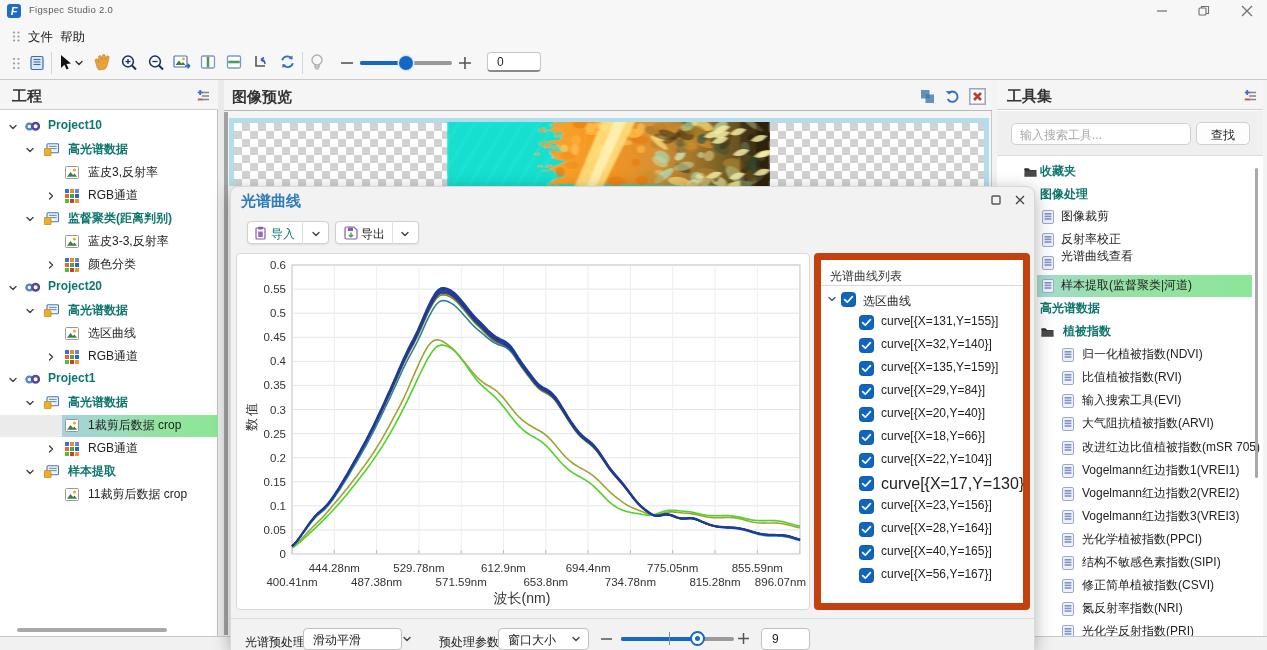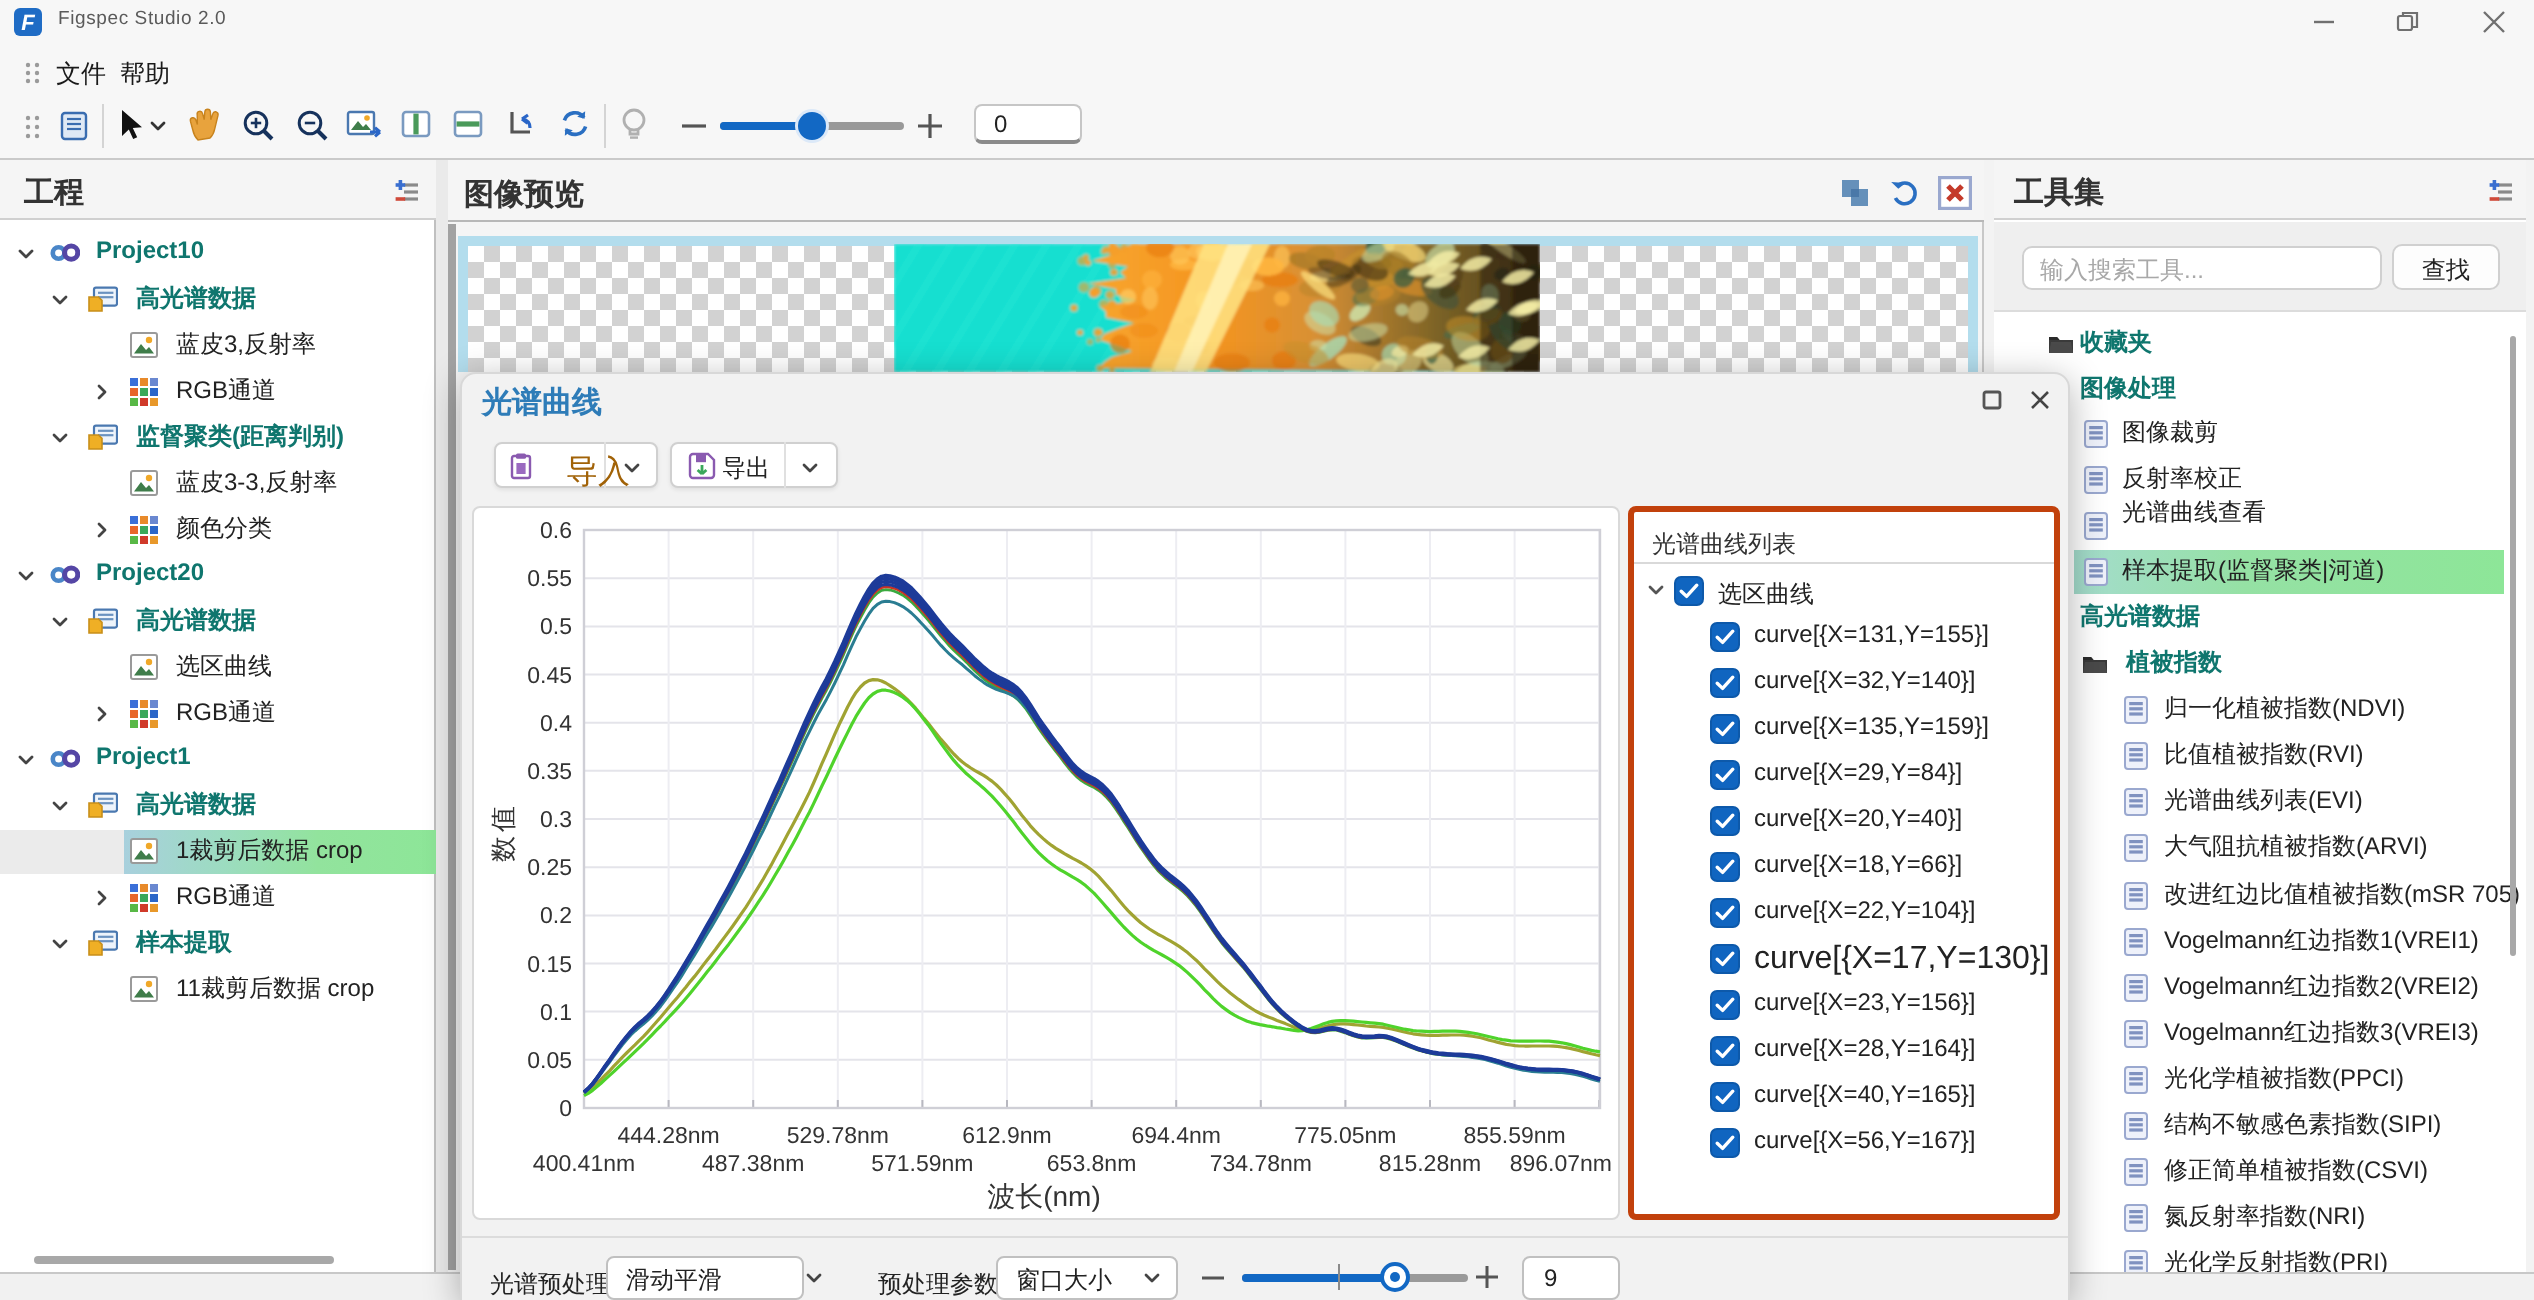--- a/index.html
+++ b/index.html
@@ -558,21 +558,21 @@
     <rect x="2.6" y="5.6" width="6.8" height="1.6" fill="#8092c0"></rect>
     <rect x="2.6" y="8.2" width="6.8" height="1.6" fill="#8092c0"></rect>
   </svg>
 <div class="ti" style="left:1082px;top:369px">比值植被指数(RVI)</div>
 <svg style="position:absolute;left:1062px;top:394px" width="12" height="14">
     <rect x="0.5" y="0.5" width="11" height="13" rx="1.5" fill="#eef1fa" stroke="#9aa8cf" stroke-width="1"></rect>
     <rect x="2.6" y="3" width="6.8" height="1.6" fill="#8092c0"></rect>
     <rect x="2.6" y="5.6" width="6.8" height="1.6" fill="#8092c0"></rect>
     <rect x="2.6" y="8.2" width="6.8" height="1.6" fill="#8092c0"></rect>
   </svg>
-<div class="ti" style="left:1082px;top:392px">光谱曲线列表(EVI)</div>
+<div class="ti" style="left:1082px;top:392px">输入搜索工具(EVI)</div>
 <svg style="position:absolute;left:1062px;top:417px" width="12" height="14">
     <rect x="0.5" y="0.5" width="11" height="13" rx="1.5" fill="#eef1fa" stroke="#9aa8cf" stroke-width="1"></rect>
     <rect x="2.6" y="3" width="6.8" height="1.6" fill="#8092c0"></rect>
     <rect x="2.6" y="5.6" width="6.8" height="1.6" fill="#8092c0"></rect>
     <rect x="2.6" y="8.2" width="6.8" height="1.6" fill="#8092c0"></rect>
   </svg>
 <div class="ti" style="left:1082px;top:415px">大气阻抗植被指数(ARVI)</div>
 <svg style="position:absolute;left:1062px;top:441px" width="12" height="14">
     <rect x="0.5" y="0.5" width="11" height="13" rx="1.5" fill="#eef1fa" stroke="#9aa8cf" stroke-width="1"></rect>
     <rect x="2.6" y="3" width="6.8" height="1.6" fill="#8092c0"></rect>
@@ -649,21 +649,21 @@
     <path d="M2,2 L10,10 M10,2 L2,10" stroke="#444" stroke-width="1.3"></path>
   </svg>
 
 <div class="abs" style="left:247px;top:221px;width:82px;height:23px;background:#fff;border:1px solid #d0d0d0;border-radius:4px;box-shadow:0 1px 2px rgba(0,0,0,.08)"></div>
 <div class="abs" style="left:302px;top:221px;width:1px;height:23px;background:#e0e0e0"></div>
 <svg class="abs" style="left:255px;top:226px" width="13" height="14">
     <rect x="1" y="2" width="9" height="11" rx="1" fill="none" stroke="#8a5ab0" stroke-width="1.2"></rect>
     <rect x="3" y="0.8" width="5" height="2.6" rx="0.8" fill="#8a5ab0"></rect>
     <rect x="3.2" y="5.5" width="4.6" height="5.5" fill="#9a6ac0"></rect>
   </svg>
-<div class="abs" style="left:283px;top:226px;font-size:16px;color:#a16207">导入</div>
+<div class="abs" style="left:271px;top:226px;font-size:12px;color:#0f766e">导入</div>
 <svg style="position:absolute;left:311px;top:229px" width="10" height="10">
     <path d="M2,3.5 L5,6.5 L8,3.5" fill="none" stroke="#444" stroke-width="1.4" stroke-linecap="round" stroke-linejoin="round"></path>
   </svg>
 <div class="abs" style="left:335px;top:221px;width:84px;height:23px;background:#fff;border:1px solid #d0d0d0;border-radius:4px;box-shadow:0 1px 2px rgba(0,0,0,.08)"></div>
 <div class="abs" style="left:392px;top:221px;width:1px;height:23px;background:#e0e0e0"></div>
 <svg class="abs" style="left:344px;top:226px" width="14" height="14">
     <path d="M1,2.5 a1.5,1.5 0 0 1 1.5,-1.5 L10,1 L13,4 L13,11.5 a1.5,1.5 0 0 1 -1.5,1.5 L2.5,13 a1.5,1.5 0 0 1 -1.5,-1.5 Z" fill="none" stroke="#8a5ab0" stroke-width="1.2"></path>
     <rect x="4" y="1.5" width="5" height="3.6" fill="#8a5ab0"></rect>
     <path d="M7,6.5 L7,11 M7,11 L4.8,9 M7,11 L9.2,9" stroke="#3aa85a" stroke-width="1.4" fill="none"></path>
   </svg>
@@ -745,21 +745,21 @@
 <path d="M292.0,547.8 L294.1,546.7 L296.3,545.2 L298.4,543.4 L300.5,541.6 L302.6,539.7 L304.8,537.7 L306.9,535.8 L309.0,533.8 L311.1,531.8 L313.3,529.8 L315.4,527.8 L317.5,525.8 L319.6,523.8 L321.8,521.7 L323.9,519.6 L326.0,517.4 L328.1,515.2 L330.3,513.0 L332.4,510.8 L334.5,508.5 L336.6,506.3 L338.8,503.9 L340.9,501.6 L343.0,499.1 L345.1,496.6 L347.3,493.9 L349.4,491.3 L351.5,488.6 L353.6,485.9 L355.8,483.2 L357.9,480.5 L360.0,477.7 L362.1,475.0 L364.3,472.2 L366.4,469.4 L368.5,466.5 L370.6,463.6 L372.8,460.6 L374.9,457.5 L377.0,454.4 L379.1,451.2 L381.3,447.9 L383.4,444.6 L385.5,441.1 L387.6,437.5 L389.8,433.8 L391.9,430.1 L394.0,426.3 L396.2,422.4 L398.3,418.5 L400.4,414.4 L402.5,410.3 L404.7,406.1 L406.8,401.8 L408.9,397.4 L411.0,392.9 L413.2,388.4 L415.3,383.9 L417.4,379.4 L419.5,375.0 L421.7,370.5 L423.8,366.3 L425.9,362.1 L428.0,358.2 L430.2,354.7 L432.3,351.5 L434.4,348.9 L436.5,347.0 L438.7,345.7 L440.8,345.1 L442.9,345.1 L445.0,345.5 L447.2,346.3 L449.3,347.3 L451.4,348.6 L453.5,350.2 L455.7,352.2 L457.8,354.5 L459.9,357.0 L462.0,359.7 L464.2,362.6 L466.3,365.6 L468.4,368.7 L470.5,371.7 L472.7,374.7 L474.8,377.5 L476.9,380.2 L479.0,382.6 L481.2,384.8 L483.3,386.9 L485.4,388.7 L487.5,390.5 L489.7,392.3 L491.8,394.1 L493.9,396.1 L496.1,398.2 L498.2,400.5 L500.3,402.9 L502.4,405.4 L504.6,408.1 L506.7,410.8 L508.8,413.6 L510.9,416.4 L513.1,419.1 L515.2,421.7 L517.3,424.2 L519.4,426.4 L521.6,428.5 L523.7,430.4 L525.8,432.0 L527.9,433.5 L530.1,434.9 L532.2,436.1 L534.3,437.3 L536.4,438.6 L538.6,439.8 L540.7,441.2 L542.8,442.8 L544.9,444.7 L547.1,446.7 L549.2,449.0 L551.3,451.4 L553.4,453.8 L555.6,456.3 L557.7,458.8 L559.8,461.2 L561.9,463.5 L564.1,465.7 L566.2,467.7 L568.3,469.5 L570.4,471.1 L572.6,472.6 L574.7,473.9 L576.8,475.2 L578.9,476.3 L581.1,477.5 L583.2,478.7 L585.3,479.9 L587.4,481.3 L589.6,482.8 L591.7,484.5 L593.8,486.3 L595.9,488.3 L598.1,490.4 L600.2,492.6 L602.3,494.9 L604.5,497.1 L606.6,499.3 L608.7,501.3 L610.8,503.2 L613.0,504.8 L615.1,506.3 L617.2,507.6 L619.3,508.7 L621.5,509.7 L623.6,510.6 L625.7,511.3 L627.8,511.8 L630.0,512.3 L632.1,512.7 L634.2,513.1 L636.3,513.4 L638.5,513.8 L640.6,514.1 L642.7,514.5 L644.8,514.8 L647.0,515.2 L649.1,515.4 L651.2,515.3 L653.3,514.9 L655.5,514.3 L657.6,513.5 L659.7,512.7 L661.8,511.9 L664.0,511.2 L666.1,510.7 L668.2,510.4 L670.3,510.3 L672.5,510.3 L674.6,510.4 L676.7,510.6 L678.8,510.8 L681.0,511.0 L683.1,511.2 L685.2,511.4 L687.3,511.6 L689.5,511.8 L691.6,512.1 L693.7,512.6 L695.8,513.1 L698.0,513.6 L700.1,514.1 L702.2,514.6 L704.4,514.9 L706.5,515.3 L708.6,515.5 L710.7,515.6 L712.9,515.7 L715.0,515.8 L717.1,515.7 L719.2,515.7 L721.4,515.6 L723.5,515.6 L725.6,515.6 L727.7,515.6 L729.9,515.7 L732.0,515.9 L734.1,516.2 L736.2,516.5 L738.4,516.9 L740.5,517.4 L742.6,517.9 L744.7,518.4 L746.9,518.9 L749.0,519.4 L751.1,519.8 L753.2,520.1 L755.4,520.4 L757.5,520.5 L759.6,520.6 L761.7,520.6 L763.9,520.6 L766.0,520.6 L768.1,520.5 L770.2,520.5 L772.4,520.6 L774.5,520.6 L776.6,520.8 L778.7,521.1 L780.9,521.4 L783.0,521.8 L785.1,522.3 L787.2,522.9 L789.4,523.5 L791.5,524.1 L793.6,524.6 L795.7,525.2 L797.9,525.6 L800.0,525.9" fill="none" stroke="#4fd32b" stroke-width="1.6" stroke-linejoin="round"></path>
 <path d="M292.0,546.2 L294.1,544.4 L296.3,542.1 L298.4,539.4 L300.5,536.4 L302.6,533.5 L304.8,530.5 L306.9,527.5 L309.0,524.6 L311.1,521.8 L313.3,519.1 L315.4,516.7 L317.5,514.6 L319.6,512.7 L321.8,511.0 L323.9,509.1 L326.0,507.0 L328.1,504.6 L330.3,502.0 L332.4,499.1 L334.5,496.1 L336.6,492.9 L338.8,489.6 L340.9,486.3 L343.0,482.8 L345.1,479.3 L347.3,475.8 L349.4,472.2 L351.5,468.5 L353.6,464.9 L355.8,461.2 L357.9,457.6 L360.0,453.9 L362.1,450.1 L364.3,446.3 L366.4,442.4 L368.5,438.4 L370.6,434.3 L372.8,430.1 L374.9,425.9 L377.0,421.6 L379.1,417.2 L381.3,412.7 L383.4,408.2 L385.5,403.7 L387.6,399.1 L389.8,394.5 L391.9,389.9 L394.0,385.2 L396.2,380.4 L398.3,375.6 L400.4,370.8 L402.5,366.1 L404.7,361.5 L406.8,357.1 L408.9,353.0 L411.0,349.0 L413.2,345.1 L415.3,341.0 L417.4,336.7 L419.5,332.2 L421.7,327.4 L423.8,322.5 L425.9,317.7 L428.0,313.1 L430.2,308.9 L432.3,305.0 L434.4,301.5 L436.5,298.6 L438.7,296.5 L440.8,295.2 L442.9,294.8 L445.0,295.0 L447.2,295.6 L449.3,296.5 L451.4,297.6 L453.5,299.1 L455.7,300.9 L457.8,303.0 L459.9,305.3 L462.0,307.7 L464.2,310.2 L466.3,312.8 L468.4,315.5 L470.5,318.1 L472.7,320.6 L474.8,323.0 L476.9,325.1 L479.0,327.1 L481.2,329.1 L483.3,331.2 L485.4,333.4 L487.5,335.5 L489.7,337.5 L491.8,339.4 L493.9,341.0 L496.1,342.4 L498.2,343.7 L500.3,344.7 L502.4,345.7 L504.6,346.7 L506.7,348.0 L508.8,349.7 L510.9,351.9 L513.1,354.6 L515.2,357.7 L517.3,361.0 L519.4,364.2 L521.6,367.3 L523.7,370.2 L525.8,373.0 L527.9,375.7 L530.1,378.5 L532.2,381.3 L534.3,384.0 L536.4,386.4 L538.6,388.6 L540.7,390.3 L542.8,391.6 L544.9,392.7 L547.1,393.8 L549.2,395.1 L551.3,396.7 L553.4,398.8 L555.6,401.3 L557.7,404.2 L559.8,407.3 L561.9,410.7 L564.1,414.0 L566.2,417.4 L568.3,420.7 L570.4,423.9 L572.6,427.0 L574.7,430.0 L576.8,432.7 L578.9,435.2 L581.1,437.4 L583.2,439.3 L585.3,441.0 L587.4,442.6 L589.6,444.2 L591.7,446.0 L593.8,448.0 L595.9,450.4 L598.1,453.1 L600.2,456.0 L602.3,459.1 L604.5,462.3 L606.6,465.5 L608.7,468.5 L610.8,471.4 L613.0,474.0 L615.1,476.4 L617.2,478.8 L619.3,481.2 L621.5,483.6 L623.6,486.2 L625.7,488.9 L627.8,491.6 L630.0,494.4 L632.1,497.1 L634.2,499.8 L636.3,502.3 L638.5,504.6 L640.6,506.7 L642.7,508.6 L644.8,510.2 L647.0,511.9 L649.1,513.4 L651.2,514.7 L653.3,515.7 L655.5,516.3 L657.6,516.4 L659.7,516.2 L661.8,515.7 L664.0,515.2 L666.1,515.0 L668.2,515.1 L670.3,515.7 L672.5,516.4 L674.6,517.2 L676.7,518.0 L678.8,518.6 L681.0,519.0 L683.1,519.1 L685.2,519.1 L687.3,518.9 L689.5,518.8 L691.6,518.8 L693.7,519.2 L695.8,519.8 L698.0,520.6 L700.1,521.5 L702.2,522.4 L704.4,523.3 L706.5,524.1 L708.6,524.9 L710.7,525.5 L712.9,526.1 L715.0,526.6 L717.1,527.0 L719.2,527.2 L721.4,527.5 L723.5,527.6 L725.6,527.7 L727.7,527.8 L729.9,527.9 L732.0,528.0 L734.1,528.2 L736.2,528.4 L738.4,528.7 L740.5,529.0 L742.6,529.5 L744.7,530.0 L746.9,530.5 L749.0,531.1 L751.1,531.8 L753.2,532.4 L755.4,533.0 L757.5,533.5 L759.6,534.0 L761.7,534.4 L763.9,534.7 L766.0,535.0 L768.1,535.1 L770.2,535.2 L772.4,535.2 L774.5,535.3 L776.6,535.3 L778.7,535.3 L780.9,535.4 L783.0,535.6 L785.1,535.9 L787.2,536.2 L789.4,536.7 L791.5,537.3 L793.6,537.9 L795.7,538.6 L797.9,539.3 L800.0,539.9" fill="none" stroke="#3aaa3f" stroke-width="1.4" stroke-linejoin="round"></path>
 <path d="M292.0,546.1 L294.1,544.4 L296.3,542.0 L298.4,539.3 L300.5,536.3 L302.6,533.4 L304.8,530.4 L306.9,527.4 L309.0,524.5 L311.1,521.6 L313.3,518.9 L315.4,516.5 L317.5,514.4 L319.6,512.5 L321.8,510.7 L323.9,508.8 L326.0,506.7 L328.1,504.3 L330.3,501.7 L332.4,498.8 L334.5,495.7 L336.6,492.6 L338.8,489.3 L340.9,485.9 L343.0,482.4 L345.1,478.9 L347.3,475.3 L349.4,471.7 L351.5,468.0 L353.6,464.4 L355.8,460.7 L357.9,457.0 L360.0,453.3 L362.1,449.5 L364.3,445.7 L366.4,441.7 L368.5,437.7 L370.6,433.6 L372.8,429.4 L374.9,425.2 L377.0,420.8 L379.1,416.4 L381.3,411.9 L383.4,407.4 L385.5,402.9 L387.6,398.3 L389.8,393.6 L391.9,389.0 L394.0,384.2 L396.2,379.4 L398.3,374.6 L400.4,369.8 L402.5,365.0 L404.7,360.4 L406.8,356.0 L408.9,351.9 L411.0,347.9 L413.2,343.9 L415.3,339.8 L417.4,335.5 L419.5,330.9 L421.7,326.1 L423.8,321.2 L425.9,316.4 L428.0,311.8 L430.2,307.5 L432.3,303.6 L434.4,300.1 L436.5,297.2 L438.7,295.0 L440.8,293.8 L442.9,293.4 L445.0,293.6 L447.2,294.2 L449.3,295.0 L451.4,296.2 L453.5,297.7 L455.7,299.5 L457.8,301.6 L459.9,303.9 L462.0,306.3 L464.2,308.8 L466.3,311.5 L468.4,314.2 L470.5,316.8 L472.7,319.3 L474.8,321.7 L476.9,323.8 L479.0,325.8 L481.2,327.9 L483.3,330.0 L485.4,332.1 L487.5,334.3 L489.7,336.3 L491.8,338.2 L493.9,339.8 L496.1,341.2 L498.2,342.5 L500.3,343.5 L502.4,344.5 L504.6,345.6 L506.7,346.8 L508.8,348.6 L510.9,350.8 L513.1,353.5 L515.2,356.6 L517.3,359.9 L519.4,363.2 L521.6,366.3 L523.7,369.2 L525.8,372.0 L527.9,374.7 L530.1,377.5 L532.2,380.3 L534.3,383.0 L536.4,385.5 L538.6,387.6 L540.7,389.3 L542.8,390.7 L544.9,391.7 L547.1,392.9 L549.2,394.2 L551.3,395.9 L553.4,397.9 L555.6,400.4 L557.7,403.3 L559.8,406.5 L561.9,409.8 L564.1,413.2 L566.2,416.6 L568.3,420.0 L570.4,423.2 L572.6,426.3 L574.7,429.3 L576.8,432.0 L578.9,434.5 L581.1,436.7 L583.2,438.6 L585.3,440.3 L587.4,441.9 L589.6,443.6 L591.7,445.4 L593.8,447.4 L595.9,449.8 L598.1,452.5 L600.2,455.4 L602.3,458.6 L604.5,461.8 L606.6,465.0 L608.7,468.1 L610.8,470.9 L613.0,473.5 L615.1,476.0 L617.2,478.4 L619.3,480.8 L621.5,483.2 L623.6,485.8 L625.7,488.5 L627.8,491.2 L630.0,494.0 L632.1,496.8 L634.2,499.5 L636.3,502.1 L638.5,504.4 L640.6,506.5 L642.7,508.3 L644.8,510.0 L647.0,511.7 L649.1,513.2 L651.2,514.5 L653.3,515.5 L655.5,516.1 L657.6,516.2 L659.7,516.0 L661.8,515.5 L664.0,515.0 L666.1,514.8 L668.2,514.9 L670.3,515.4 L672.5,516.2 L674.6,517.0 L676.7,517.8 L678.8,518.4 L681.0,518.8 L683.1,518.9 L685.2,518.9 L687.3,518.7 L689.5,518.6 L691.6,518.6 L693.7,519.0 L695.8,519.6 L698.0,520.4 L700.1,521.3 L702.2,522.2 L704.4,523.1 L706.5,523.9 L708.6,524.7 L710.7,525.4 L712.9,526.0 L715.0,526.4 L717.1,526.8 L719.2,527.1 L721.4,527.3 L723.5,527.5 L725.6,527.6 L727.7,527.7 L729.9,527.8 L732.0,527.9 L734.1,528.1 L736.2,528.3 L738.4,528.5 L740.5,528.9 L742.6,529.3 L744.7,529.8 L746.9,530.4 L749.0,531.0 L751.1,531.6 L753.2,532.3 L755.4,532.9 L757.5,533.4 L759.6,533.9 L761.7,534.3 L763.9,534.6 L766.0,534.8 L768.1,535.0 L770.2,535.1 L772.4,535.1 L774.5,535.2 L776.6,535.2 L778.7,535.2 L780.9,535.3 L783.0,535.5 L785.1,535.8 L787.2,536.1 L789.4,536.6 L791.5,537.2 L793.6,537.8 L795.7,538.6 L797.9,539.3 L800.0,539.9" fill="none" stroke="#cc3322" stroke-width="1.3" stroke-linejoin="round"></path>
 <path d="M292.0,546.4 L294.1,544.7 L296.3,542.4 L298.4,539.7 L300.5,536.8 L302.6,533.9 L304.8,531.0 L306.9,528.1 L309.0,525.3 L311.1,522.5 L313.3,519.9 L315.4,517.5 L317.5,515.5 L319.6,513.7 L321.8,511.9 L323.9,510.1 L326.0,508.0 L328.1,505.7 L330.3,503.1 L332.4,500.3 L334.5,497.3 L336.6,494.2 L338.8,491.1 L340.9,487.8 L343.0,484.4 L345.1,481.0 L347.3,477.5 L349.4,474.0 L351.5,470.4 L353.6,466.9 L355.8,463.3 L357.9,459.7 L360.0,456.1 L362.1,452.4 L364.3,448.6 L366.4,444.8 L368.5,440.9 L370.6,437.0 L372.8,432.9 L374.9,428.7 L377.0,424.5 L379.1,420.2 L381.3,415.9 L383.4,411.5 L385.5,407.0 L387.6,402.6 L389.8,398.1 L391.9,393.5 L394.0,388.9 L396.2,384.2 L398.3,379.5 L400.4,374.9 L402.5,370.2 L404.7,365.8 L406.8,361.5 L408.9,357.4 L411.0,353.6 L413.2,349.7 L415.3,345.7 L417.4,341.5 L419.5,337.1 L421.7,332.4 L423.8,327.6 L425.9,322.9 L428.0,318.4 L430.2,314.3 L432.3,310.5 L434.4,307.1 L436.5,304.2 L438.7,302.2 L440.8,301.0 L442.9,300.6 L445.0,300.8 L447.2,301.3 L449.3,302.2 L451.4,303.3 L453.5,304.7 L455.7,306.5 L457.8,308.5 L459.9,310.7 L462.0,313.0 L464.2,315.4 L466.3,317.8 L468.4,320.3 L470.5,322.7 L472.7,325.0 L474.8,327.1 L476.9,328.9 L479.0,330.7 L481.2,332.4 L483.3,334.3 L485.4,336.1 L487.5,338.0 L489.7,339.7 L491.8,341.2 L493.9,342.6 L496.1,343.7 L498.2,344.7 L500.3,345.4 L502.4,346.1 L504.6,346.9 L506.7,347.9 L508.8,349.3 L510.9,351.3 L513.1,353.7 L515.2,356.6 L517.3,359.6 L519.4,362.7 L521.6,365.6 L523.7,368.3 L525.8,371.0 L527.9,373.5 L530.1,376.2 L532.2,378.9 L534.3,381.5 L536.4,383.9 L538.6,385.9 L540.7,387.6 L542.8,388.9 L544.9,389.9 L547.1,391.0 L549.2,392.4 L551.3,394.1 L553.4,396.2 L555.6,398.7 L557.7,401.6 L559.8,404.8 L561.9,408.2 L564.1,411.7 L566.2,415.1 L568.3,418.5 L570.4,421.7 L572.6,424.9 L574.7,427.9 L576.8,430.7 L578.9,433.2 L581.1,435.4 L583.2,437.3 L585.3,439.0 L587.4,440.7 L589.6,442.3 L591.7,444.1 L593.8,446.2 L595.9,448.6 L598.1,451.3 L600.2,454.3 L602.3,457.5 L604.5,460.8 L606.6,464.0 L608.7,467.1 L610.8,470.0 L613.0,472.6 L615.1,475.1 L617.2,477.5 L619.3,479.9 L621.5,482.4 L623.6,485.1 L625.7,487.8 L627.8,490.5 L630.0,493.4 L632.1,496.2 L634.2,498.9 L636.3,501.5 L638.5,503.8 L640.6,505.9 L642.7,507.8 L644.8,509.5 L647.0,511.2 L649.1,512.7 L651.2,514.1 L653.3,515.1 L655.5,515.7 L657.6,515.8 L659.7,515.5 L661.8,515.0 L664.0,514.5 L666.1,514.3 L668.2,514.5 L670.3,515.0 L672.5,515.8 L674.6,516.6 L676.7,517.4 L678.8,518.0 L681.0,518.4 L683.1,518.5 L685.2,518.5 L687.3,518.3 L689.5,518.2 L691.6,518.2 L693.7,518.6 L695.8,519.2 L698.0,520.1 L700.1,521.0 L702.2,521.9 L704.4,522.8 L706.5,523.7 L708.6,524.5 L710.7,525.2 L712.9,525.8 L715.0,526.4 L717.1,526.8 L719.2,527.1 L721.4,527.4 L723.5,527.6 L725.6,527.7 L727.7,527.9 L729.9,528.0 L732.0,528.2 L734.1,528.4 L736.2,528.7 L738.4,529.0 L740.5,529.4 L742.6,529.8 L744.7,530.4 L746.9,531.0 L749.0,531.6 L751.1,532.3 L753.2,533.0 L755.4,533.6 L757.5,534.2 L759.6,534.7 L761.7,535.1 L763.9,535.4 L766.0,535.7 L768.1,535.9 L770.2,536.0 L772.4,536.1 L774.5,536.1 L776.6,536.1 L778.7,536.2 L780.9,536.3 L783.0,536.5 L785.1,536.8 L787.2,537.2 L789.4,537.6 L791.5,538.2 L793.6,538.8 L795.7,539.5 L797.9,540.1 L800.0,540.7" fill="none" stroke="#2a7d92" stroke-width="1.5" stroke-linejoin="round"></path>
 <path d="M292.0,546.1 L294.1,544.3 L296.3,542.0 L298.4,539.2 L300.5,536.3 L302.6,533.3 L304.8,530.3 L306.9,527.3 L309.0,524.3 L311.1,521.5 L313.3,518.8 L315.4,516.3 L317.5,514.2 L319.6,512.3 L321.8,510.5 L323.9,508.6 L326.0,506.5 L328.1,504.1 L330.3,501.4 L332.4,498.5 L334.5,495.5 L336.6,492.3 L338.8,489.0 L340.9,485.6 L343.0,482.1 L345.1,478.6 L347.3,475.0 L349.4,471.3 L351.5,467.7 L353.6,464.0 L355.8,460.3 L357.9,456.6 L360.0,452.8 L362.1,449.0 L364.3,445.2 L366.4,441.2 L368.5,437.2 L370.6,433.1 L372.8,428.9 L374.9,424.6 L377.0,420.2 L379.1,415.8 L381.3,411.3 L383.4,406.7 L385.5,402.2 L387.6,397.5 L389.8,392.9 L391.9,388.2 L394.0,383.4 L396.2,378.6 L398.3,373.8 L400.4,368.9 L402.5,364.2 L404.7,359.5 L406.8,355.1 L408.9,350.9 L411.0,346.9 L413.2,343.0 L415.3,338.9 L417.4,334.5 L419.5,329.9 L421.7,325.0 L423.8,320.1 L425.9,315.3 L428.0,310.6 L430.2,306.4 L432.3,302.4 L434.4,298.9 L436.5,296.0 L438.7,293.8 L440.8,292.6 L442.9,292.2 L445.0,292.4 L447.2,293.0 L449.3,293.8 L451.4,295.0 L453.5,296.5 L455.7,298.3 L457.8,300.4 L459.9,302.7 L462.0,305.1 L464.2,307.7 L466.3,310.4 L468.4,313.1 L470.5,315.7 L472.7,318.2 L474.8,320.6 L476.9,322.7 L479.0,324.8 L481.2,326.8 L483.3,328.9 L485.4,331.1 L487.5,333.3 L489.7,335.3 L491.8,337.2 L493.9,338.8 L496.1,340.3 L498.2,341.5 L500.3,342.6 L502.4,343.6 L504.6,344.6 L506.7,345.9 L508.8,347.6 L510.9,349.8 L513.1,352.6 L515.2,355.7 L517.3,359.0 L519.4,362.3 L521.6,365.4 L523.7,368.4 L525.8,371.1 L527.9,373.9 L530.1,376.7 L532.2,379.5 L534.3,382.2 L536.4,384.7 L538.6,386.9 L540.7,388.6 L542.8,389.9 L544.9,391.0 L547.1,392.1 L549.2,393.4 L551.3,395.1 L553.4,397.2 L555.6,399.7 L557.7,402.6 L559.8,405.8 L561.9,409.2 L564.1,412.6 L566.2,416.0 L568.3,419.4 L570.4,422.6 L572.6,425.7 L574.7,428.7 L576.8,431.5 L578.9,434.0 L581.1,436.2 L583.2,438.1 L585.3,439.8 L587.4,441.4 L589.6,443.1 L591.7,444.9 L593.8,446.9 L595.9,449.3 L598.1,452.0 L600.2,455.0 L602.3,458.1 L604.5,461.4 L606.6,464.6 L608.7,467.7 L610.8,470.5 L613.0,473.2 L615.1,475.6 L617.2,478.0 L619.3,480.4 L621.5,482.9 L623.6,485.5 L625.7,488.2 L627.8,490.9 L630.0,493.8 L632.1,496.6 L634.2,499.3 L636.3,501.8 L638.5,504.1 L640.6,506.2 L642.7,508.1 L644.8,509.8 L647.0,511.5 L649.1,513.0 L651.2,514.3 L653.3,515.3 L655.5,515.9 L657.6,516.1 L659.7,515.8 L661.8,515.3 L664.0,514.8 L666.1,514.6 L668.2,514.7 L670.3,515.3 L672.5,516.0 L674.6,516.9 L676.7,517.6 L678.8,518.2 L681.0,518.6 L683.1,518.8 L685.2,518.7 L687.3,518.6 L689.5,518.4 L691.6,518.5 L693.7,518.8 L695.8,519.4 L698.0,520.3 L700.1,521.1 L702.2,522.1 L704.4,522.9 L706.5,523.8 L708.6,524.6 L710.7,525.2 L712.9,525.8 L715.0,526.3 L717.1,526.7 L719.2,527.0 L721.4,527.2 L723.5,527.3 L725.6,527.5 L727.7,527.6 L729.9,527.7 L732.0,527.8 L734.1,527.9 L736.2,528.1 L738.4,528.4 L740.5,528.8 L742.6,529.2 L744.7,529.7 L746.9,530.3 L749.0,530.9 L751.1,531.5 L753.2,532.2 L755.4,532.8 L757.5,533.3 L759.6,533.8 L761.7,534.2 L763.9,534.5 L766.0,534.8 L768.1,534.9 L770.2,535.0 L772.4,535.0 L774.5,535.1 L776.6,535.1 L778.7,535.1 L780.9,535.2 L783.0,535.4 L785.1,535.7 L787.2,536.0 L789.4,536.5 L791.5,537.1 L793.6,537.8 L795.7,538.5 L797.9,539.2 L800.0,539.8" fill="none" stroke="#1d3b99" stroke-width="1.6" stroke-linejoin="round"></path>
 <path d="M292.0,546.1 L294.1,544.3 L296.3,541.9 L298.4,539.1 L300.5,536.2 L302.6,533.2 L304.8,530.1 L306.9,527.1 L309.0,524.2 L311.1,521.3 L313.3,518.6 L315.4,516.1 L317.5,514.0 L319.6,512.1 L321.8,510.3 L323.9,508.4 L326.0,506.2 L328.1,503.8 L330.3,501.1 L332.4,498.2 L334.5,495.1 L336.6,491.9 L338.8,488.6 L340.9,485.2 L343.0,481.7 L345.1,478.2 L347.3,474.5 L349.4,470.9 L351.5,467.2 L353.6,463.5 L355.8,459.8 L357.9,456.0 L360.0,452.3 L362.1,448.4 L364.3,444.6 L366.4,440.6 L368.5,436.5 L370.6,432.4 L372.8,428.2 L374.9,423.9 L377.0,419.5 L379.1,415.0 L381.3,410.5 L383.4,405.9 L385.5,401.3 L387.6,396.7 L389.8,392.0 L391.9,387.3 L394.0,382.5 L396.2,377.6 L398.3,372.8 L400.4,367.9 L402.5,363.1 L404.7,358.4 L406.8,354.0 L408.9,349.8 L411.0,345.8 L413.2,341.8 L415.3,337.7 L417.4,333.3 L419.5,328.6 L421.7,323.7 L423.8,318.8 L425.9,313.9 L428.0,309.3 L430.2,305.0 L432.3,301.0 L434.4,297.5 L436.5,294.5 L438.7,292.4 L440.8,291.1 L442.9,290.7 L445.0,290.9 L447.2,291.5 L449.3,292.4 L451.4,293.5 L453.5,295.1 L455.7,296.9 L457.8,299.0 L459.9,301.3 L462.0,303.8 L464.2,306.3 L466.3,309.0 L468.4,311.7 L470.5,314.4 L472.7,316.9 L474.8,319.3 L476.9,321.5 L479.0,323.5 L481.2,325.6 L483.3,327.7 L485.4,329.9 L487.5,332.0 L489.7,334.1 L491.8,335.9 L493.9,337.6 L496.1,339.1 L498.2,340.3 L500.3,341.4 L502.4,342.4 L504.6,343.4 L506.7,344.7 L508.8,346.5 L510.9,348.7 L513.1,351.5 L515.2,354.6 L517.3,357.9 L519.4,361.2 L521.6,364.4 L523.7,367.3 L525.8,370.1 L527.9,372.9 L530.1,375.7 L532.2,378.5 L534.3,381.3 L536.4,383.8 L538.6,385.9 L540.7,387.7 L542.8,389.0 L544.9,390.1 L547.1,391.2 L549.2,392.6 L551.3,394.2 L553.4,396.3 L555.6,398.9 L557.7,401.8 L559.8,405.0 L561.9,408.4 L564.1,411.8 L566.2,415.2 L568.3,418.6 L570.4,421.9 L572.6,425.0 L574.7,428.0 L576.8,430.8 L578.9,433.3 L581.1,435.5 L583.2,437.4 L585.3,439.2 L587.4,440.8 L589.6,442.4 L591.7,444.2 L593.8,446.3 L595.9,448.7 L598.1,451.4 L600.2,454.4 L602.3,457.6 L604.5,460.8 L606.6,464.1 L608.7,467.2 L610.8,470.1 L613.0,472.7 L615.1,475.2 L617.2,477.6 L619.3,480.0 L621.5,482.5 L623.6,485.1 L625.7,487.8 L627.8,490.6 L630.0,493.4 L632.1,496.2 L634.2,499.0 L636.3,501.5 L638.5,503.9 L640.6,506.0 L642.7,507.8 L644.8,509.6 L647.0,511.2 L649.1,512.8 L651.2,514.1 L653.3,515.1 L655.5,515.7 L657.6,515.8 L659.7,515.6 L661.8,515.1 L664.0,514.6 L666.1,514.4 L668.2,514.5 L670.3,515.0 L672.5,515.8 L674.6,516.6 L676.7,517.4 L678.8,518.0 L681.0,518.4 L683.1,518.6 L685.2,518.5 L687.3,518.4 L689.5,518.2 L691.6,518.3 L693.7,518.6 L695.8,519.3 L698.0,520.1 L700.1,521.0 L702.2,521.9 L704.4,522.8 L706.5,523.6 L708.6,524.4 L710.7,525.1 L712.9,525.7 L715.0,526.1 L717.1,526.5 L719.2,526.8 L721.4,527.0 L723.5,527.2 L725.6,527.3 L727.7,527.4 L729.9,527.5 L732.0,527.6 L734.1,527.8 L736.2,528.0 L738.4,528.3 L740.5,528.6 L742.6,529.1 L744.7,529.6 L746.9,530.1 L749.0,530.8 L751.1,531.4 L753.2,532.0 L755.4,532.6 L757.5,533.2 L759.6,533.7 L761.7,534.1 L763.9,534.4 L766.0,534.6 L768.1,534.8 L770.2,534.9 L772.4,534.9 L774.5,535.0 L776.6,535.0 L778.7,535.0 L780.9,535.1 L783.0,535.3 L785.1,535.6 L787.2,535.9 L789.4,536.4 L791.5,537.0 L793.6,537.7 L795.7,538.4 L797.9,539.1 L800.0,539.7" fill="none" stroke="#1d3b99" stroke-width="1.6" stroke-linejoin="round"></path>
 <path d="M292.0,546.0 L294.1,544.2 L296.3,541.8 L298.4,539.0 L300.5,536.1 L302.6,533.0 L304.8,530.0 L306.9,527.0 L309.0,524.0 L311.1,521.1 L313.3,518.4 L315.4,515.9 L317.5,513.8 L319.6,511.9 L321.8,510.0 L323.9,508.1 L326.0,506.0 L328.1,503.6 L330.3,500.8 L332.4,497.9 L334.5,494.8 L336.6,491.6 L338.8,488.2 L340.9,484.8 L343.0,481.3 L345.1,477.7 L347.3,474.1 L349.4,470.4 L351.5,466.7 L353.6,463.0 L355.8,459.2 L357.9,455.5 L360.0,451.7 L362.1,447.9 L364.3,443.9 L366.4,440.0 L368.5,435.9 L370.6,431.7 L372.8,427.5 L374.9,423.1 L377.0,418.7 L379.1,414.2 L381.3,409.7 L383.4,405.1 L385.5,400.5 L387.6,395.8 L389.8,391.1 L391.9,386.3 L394.0,381.5 L396.2,376.7 L398.3,371.8 L400.4,366.9 L402.5,362.0 L404.7,357.4 L406.8,352.9 L408.9,348.7 L411.0,344.6 L413.2,340.6 L415.3,336.5 L417.4,332.1 L419.5,327.4 L421.7,322.5 L423.8,317.5 L425.9,312.6 L428.0,307.9 L430.2,303.6 L432.3,299.6 L434.4,296.1 L436.5,293.1 L438.7,290.9 L440.8,289.7 L442.9,289.2 L445.0,289.5 L447.2,290.1 L449.3,290.9 L451.4,292.1 L453.5,293.6 L455.7,295.5 L457.8,297.6 L459.9,299.9 L462.0,302.4 L464.2,305.0 L466.3,307.6 L468.4,310.4 L470.5,313.0 L472.7,315.6 L474.8,318.0 L476.9,320.2 L479.0,322.2 L481.2,324.3 L483.3,326.4 L485.4,328.6 L487.5,330.8 L489.7,332.9 L491.8,334.7 L493.9,336.4 L496.1,337.9 L498.2,339.1 L500.3,340.2 L502.4,341.2 L504.6,342.3 L506.7,343.6 L508.8,345.3 L510.9,347.6 L513.1,350.3 L515.2,353.5 L517.3,356.8 L519.4,360.1 L521.6,363.3 L523.7,366.3 L525.8,369.1 L527.9,371.9 L530.1,374.7 L532.2,377.5 L534.3,380.3 L536.4,382.8 L538.6,385.0 L540.7,386.7 L542.8,388.1 L544.9,389.2 L547.1,390.3 L549.2,391.7 L551.3,393.4 L553.4,395.5 L555.6,398.0 L557.7,400.9 L559.8,404.2 L561.9,407.6 L564.1,411.0 L566.2,414.5 L568.3,417.8 L570.4,421.1 L572.6,424.3 L574.7,427.3 L576.8,430.1 L578.9,432.6 L581.1,434.8 L583.2,436.8 L585.3,438.5 L587.4,440.2 L589.6,441.8 L591.7,443.6 L593.8,445.7 L595.9,448.1 L598.1,450.9 L600.2,453.9 L602.3,457.1 L604.5,460.3 L606.6,463.6 L608.7,466.7 L610.8,469.6 L613.0,472.3 L615.1,474.8 L617.2,477.2 L619.3,479.6 L621.5,482.1 L623.6,484.7 L625.7,487.5 L627.8,490.2 L630.0,493.1 L632.1,495.9 L634.2,498.7 L636.3,501.2 L638.5,503.6 L640.6,505.7 L642.7,507.6 L644.8,509.3 L647.0,511.0 L649.1,512.5 L651.2,513.9 L653.3,514.9 L655.5,515.5 L657.6,515.6 L659.7,515.4 L661.8,514.9 L664.0,514.3 L666.1,514.1 L668.2,514.3 L670.3,514.8 L672.5,515.6 L674.6,516.4 L676.7,517.2 L678.8,517.8 L681.0,518.2 L683.1,518.4 L685.2,518.3 L687.3,518.2 L689.5,518.0 L691.6,518.1 L693.7,518.4 L695.8,519.1 L698.0,519.9 L700.1,520.8 L702.2,521.7 L704.4,522.6 L706.5,523.4 L708.6,524.2 L710.7,524.9 L712.9,525.5 L715.0,526.0 L717.1,526.4 L719.2,526.7 L721.4,526.9 L723.5,527.0 L725.6,527.2 L727.7,527.3 L729.9,527.4 L732.0,527.5 L734.1,527.6 L736.2,527.9 L738.4,528.1 L740.5,528.5 L742.6,528.9 L744.7,529.4 L746.9,530.0 L749.0,530.6 L751.1,531.3 L753.2,531.9 L755.4,532.5 L757.5,533.1 L759.6,533.6 L761.7,534.0 L763.9,534.3 L766.0,534.5 L768.1,534.7 L770.2,534.8 L772.4,534.8 L774.5,534.9 L776.6,534.9 L778.7,534.9 L780.9,535.0 L783.0,535.2 L785.1,535.5 L787.2,535.8 L789.4,536.3 L791.5,536.9 L793.6,537.6 L795.7,538.3 L797.9,539.0 L800.0,539.6" fill="none" stroke="#1d3b99" stroke-width="1.7" stroke-linejoin="round"></path>
 <path d="M292.0,546.0 L294.1,544.2 L296.3,541.8 L298.4,539.0 L300.5,536.0 L302.6,532.9 L304.8,529.9 L306.9,526.8 L309.0,523.8 L311.1,520.9 L313.3,518.2 L315.4,515.7 L317.5,513.5 L319.6,511.6 L321.8,509.8 L323.9,507.9 L326.0,505.7 L328.1,503.3 L330.3,500.6 L332.4,497.6 L334.5,494.5 L336.6,491.2 L338.8,487.9 L340.9,484.4 L343.0,480.9 L345.1,477.3 L347.3,473.7 L349.4,469.9 L351.5,466.2 L353.6,462.5 L355.8,458.7 L357.9,454.9 L360.0,451.1 L362.1,447.3 L364.3,443.3 L366.4,439.3 L368.5,435.2 L370.6,431.0 L372.8,426.8 L374.9,422.4 L377.0,418.0 L379.1,413.5 L381.3,408.9 L383.4,404.3 L385.5,399.6 L387.6,394.9 L389.8,390.2 L391.9,385.4 L394.0,380.6 L396.2,375.7 L398.3,370.7 L400.4,365.8 L402.5,361.0 L404.7,356.3 L406.8,351.8 L408.9,347.5 L411.0,343.4 L413.2,339.4 L415.3,335.2 L417.4,330.8 L419.5,326.1 L421.7,321.2 L423.8,316.2 L425.9,311.3 L428.0,306.6 L430.2,302.2 L432.3,298.2 L434.4,294.6 L436.5,291.6 L438.7,289.5 L440.8,288.2 L442.9,287.8 L445.0,288.0 L447.2,288.6 L449.3,289.5 L451.4,290.6 L453.5,292.2 L455.7,294.0 L457.8,296.2 L459.9,298.5 L462.0,301.0 L464.2,303.6 L466.3,306.3 L468.4,309.0 L470.5,311.7 L472.7,314.3 L474.8,316.7 L476.9,318.9 L479.0,320.9 L481.2,323.0 L483.3,325.2 L485.4,327.4 L487.5,329.6 L489.7,331.6 L491.8,333.5 L493.9,335.2 L496.1,336.7 L498.2,337.9 L500.3,339.0 L502.4,340.0 L504.6,341.1 L506.7,342.4 L508.8,344.1 L510.9,346.4 L513.1,349.2 L515.2,352.4 L517.3,355.7 L519.4,359.1 L521.6,362.3 L523.7,365.2 L525.8,368.1 L527.9,370.9 L530.1,373.7 L532.2,376.6 L534.3,379.3 L536.4,381.9 L538.6,384.1 L540.7,385.8 L542.8,387.2 L544.9,388.3 L547.1,389.4 L549.2,390.8 L551.3,392.5 L553.4,394.6 L555.6,397.1 L557.7,400.1 L559.8,403.3 L561.9,406.8 L564.1,410.2 L566.2,413.7 L568.3,417.1 L570.4,420.4 L572.6,423.6 L574.7,426.6 L576.8,429.4 L578.9,431.9 L581.1,434.2 L583.2,436.1 L585.3,437.9 L587.4,439.5 L589.6,441.2 L591.7,443.0 L593.8,445.1 L595.9,447.6 L598.1,450.3 L600.2,453.3 L602.3,456.5 L604.5,459.8 L606.6,463.1 L608.7,466.2 L610.8,469.1 L613.0,471.8 L615.1,474.3 L617.2,476.7 L619.3,479.2 L621.5,481.7 L623.6,484.4 L625.7,487.1 L627.8,489.9 L630.0,492.7 L632.1,495.6 L634.2,498.3 L636.3,500.9 L638.5,503.3 L640.6,505.4 L642.7,507.3 L644.8,509.1 L647.0,510.8 L649.1,512.3 L651.2,513.7 L653.3,514.7 L655.5,515.3 L657.6,515.4 L659.7,515.2 L661.8,514.6 L664.0,514.1 L666.1,513.9 L668.2,514.1 L670.3,514.6 L672.5,515.4 L674.6,516.2 L676.7,517.0 L678.8,517.6 L681.0,518.0 L683.1,518.2 L685.2,518.1 L687.3,518.0 L689.5,517.8 L691.6,517.9 L693.7,518.2 L695.8,518.9 L698.0,519.7 L700.1,520.6 L702.2,521.5 L704.4,522.4 L706.5,523.3 L708.6,524.1 L710.7,524.8 L712.9,525.3 L715.0,525.8 L717.1,526.2 L719.2,526.5 L721.4,526.7 L723.5,526.9 L725.6,527.0 L727.7,527.1 L729.9,527.2 L732.0,527.3 L734.1,527.5 L736.2,527.7 L738.4,528.0 L740.5,528.3 L742.6,528.8 L744.7,529.3 L746.9,529.9 L749.0,530.5 L751.1,531.1 L753.2,531.8 L755.4,532.4 L757.5,533.0 L759.6,533.5 L761.7,533.9 L763.9,534.2 L766.0,534.4 L768.1,534.6 L770.2,534.7 L772.4,534.7 L774.5,534.7 L776.6,534.8 L778.7,534.8 L780.9,534.9 L783.0,535.1 L785.1,535.4 L787.2,535.7 L789.4,536.2 L791.5,536.8 L793.6,537.5 L795.7,538.2 L797.9,538.9 L800.0,539.6" fill="none" stroke="#1d3b99" stroke-width="1.8" stroke-linejoin="round"></path>
 </svg>
 
-<div class="abs" style="left:814px;top:253px;width:216px;height:357px;background:#fff;border:3px solid #c2410c;border-radius:4px;overflow:hidden">
+<div class="abs" style="left:814px;top:253px;width:216px;height:357px;background:#fff;border:7px solid #c2410c;border-radius:4px;overflow:hidden">
 <div style="position:relative;width:100%;height:100%">
 <div style="position:absolute;left:9px;top:8px;font-size:12px;color:#333">光谱曲线列表</div>
       <div style="position:absolute;left:0;top:24.5px;width:100%;height:1px;background:#d9d9d9"></div>
       <svg style="position:absolute;left:6px;top:34px" width="10" height="10">
         <path d="M2,3.5 L5,6.5 L8,3.5" fill="none" stroke="#555" stroke-width="1.4" stroke-linecap="round" stroke-linejoin="round"></path>
       </svg>
       <svg style="position:absolute;left:20px;top:32px" width="15" height="15">
         <rect x="0.5" y="0.5" width="14" height="14" rx="3" fill="#1065c0" stroke="#0d59aa" stroke-width="1"></rect>
         <path d="M3.6,7.6 L6.3,10.2 L11.4,4.6" fill="none" stroke="#fff" stroke-width="1.7" stroke-linecap="round" stroke-linejoin="round"></path>
       </svg>

